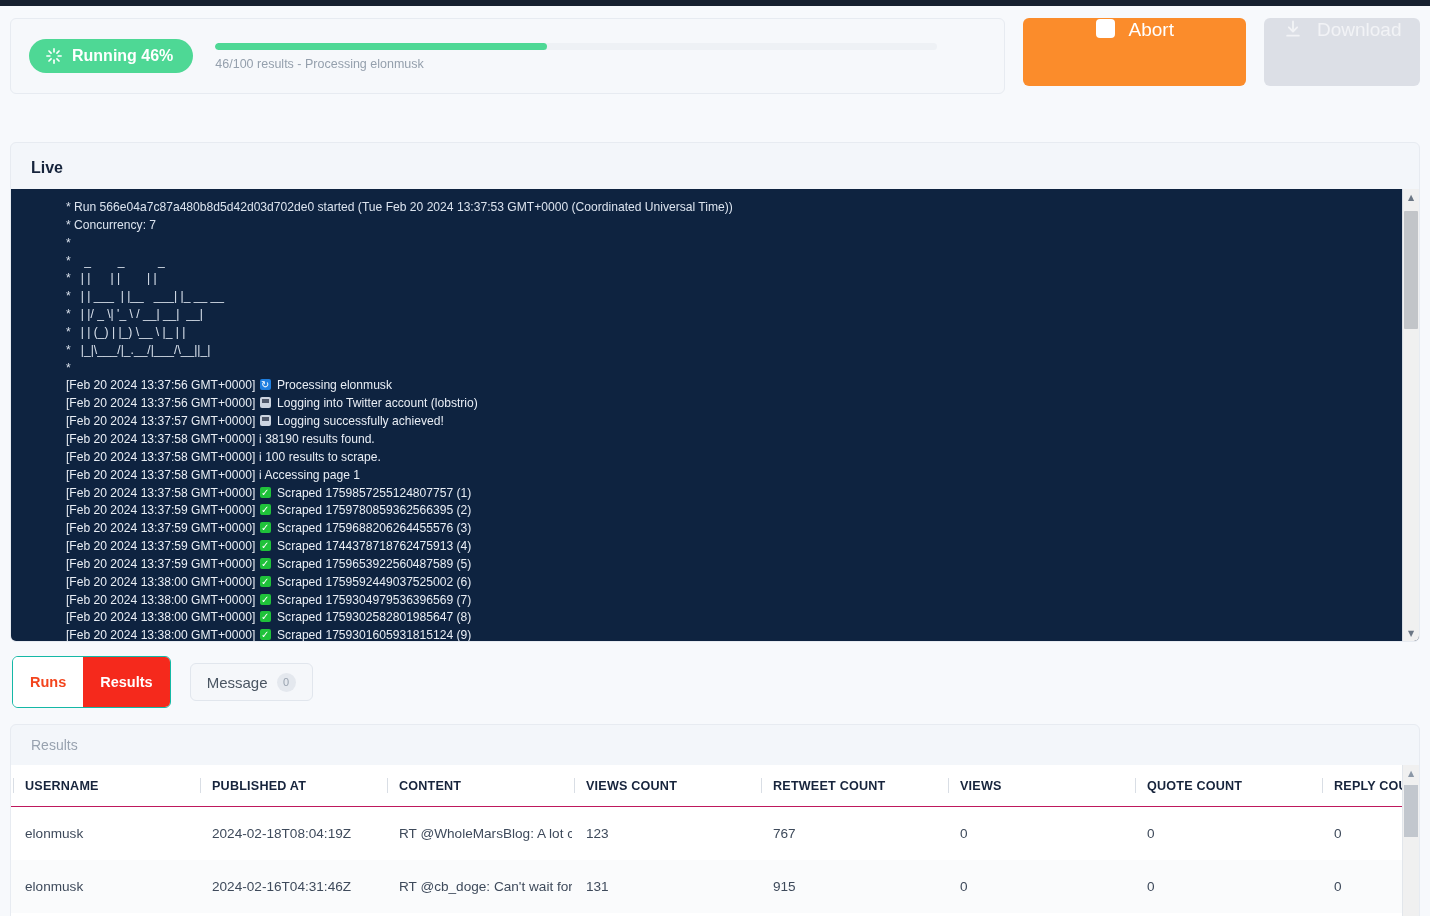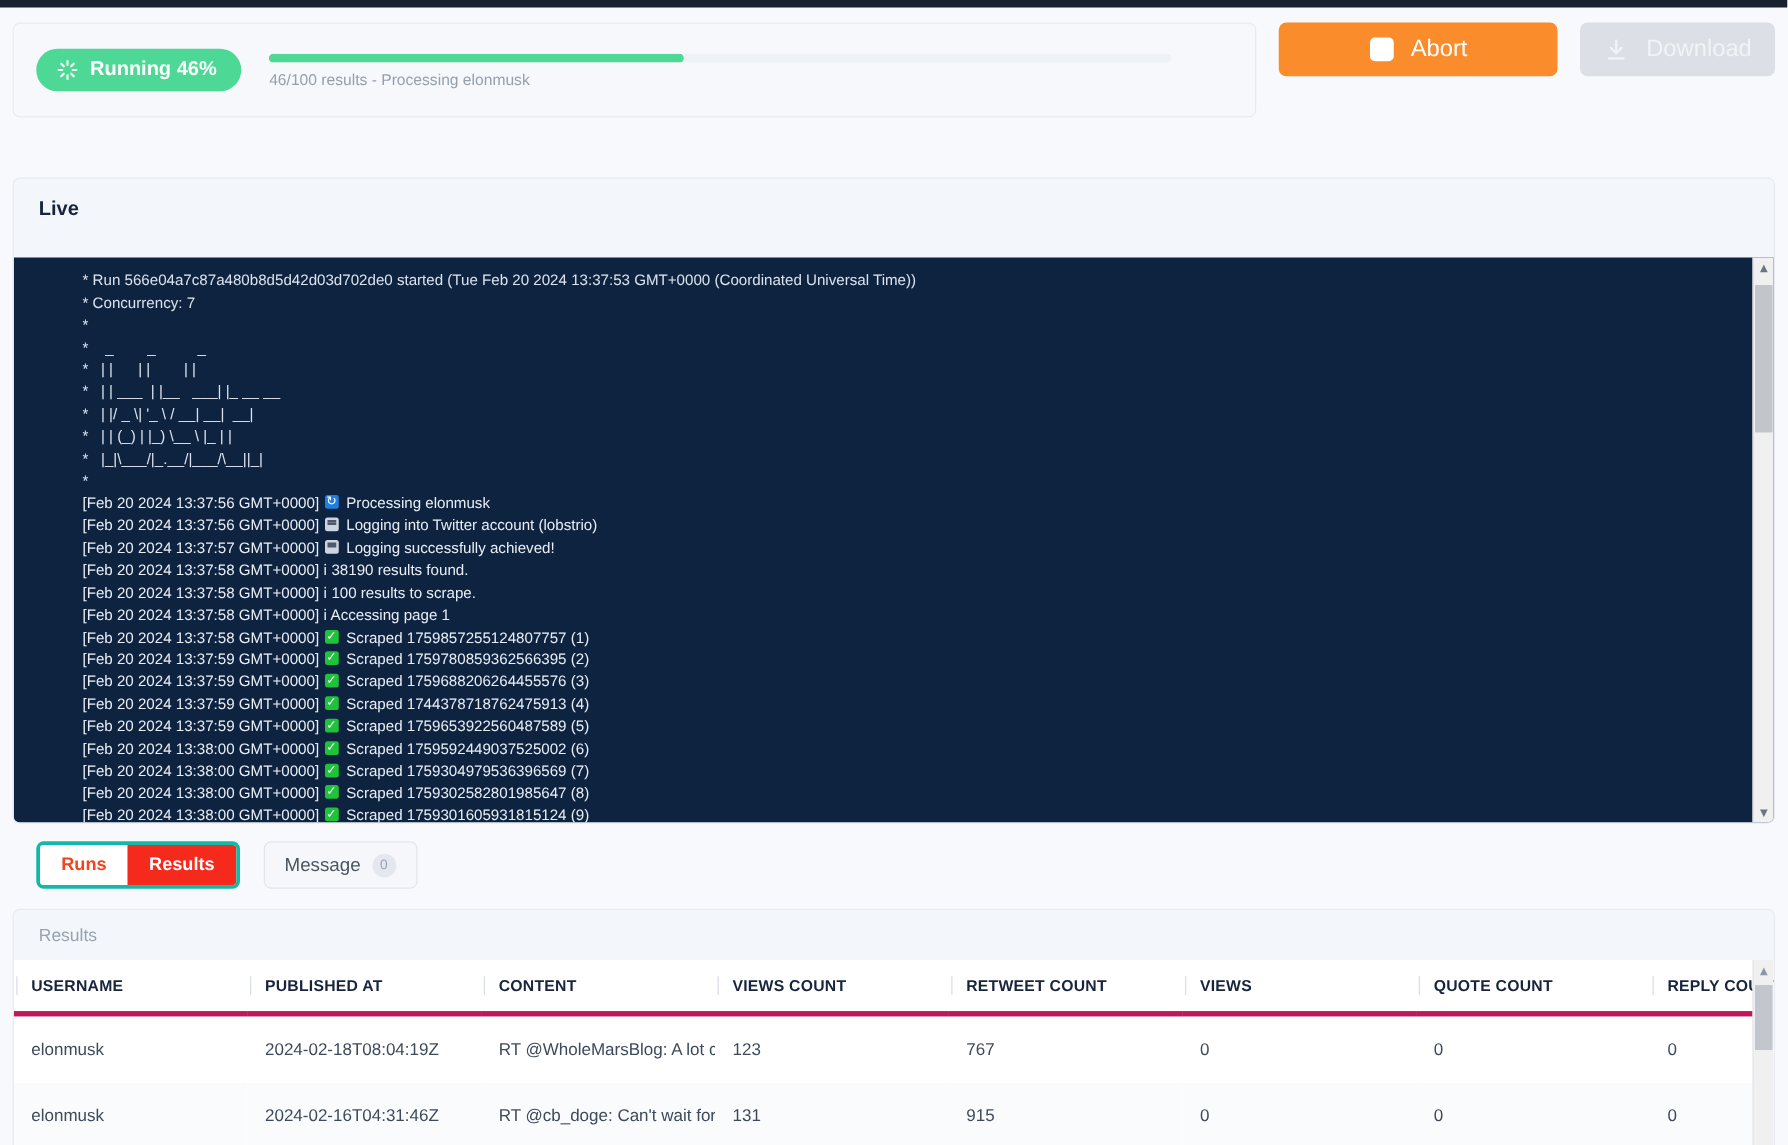--- a/index.html
+++ b/index.html
@@ -60,23 +60,23 @@
     border-radius: 4px;
   }
   .progress-label {
     margin-top: 7px;
     font-size: 12.5px;
     color: #95a0ad;
   }
   .btn {
     border: none;
     border-radius: 6px;
-    height: 43px;
-    display: flex;
-    align-items: center;
+    height: 68px;
+    display: flex;
+    align-items: flex-start;
     justify-content: center;
     gap: 14px;
     font-size: 19px;
     cursor: pointer;
     font-family: "Liberation Sans", sans-serif;
   }
   .btn-abort {
     background: #fb8c2b;
     color: #ffffff;
     width: 230px;
@@ -98,21 +98,21 @@
     margin: 48px 10px 0 10px;
     border: 1px solid #e7ebf1;
     border-radius: 6px;
     background: #f3f6fa;
     overflow: hidden;
   }
   .live-title {
     font-size: 16px;
     font-weight: bold;
     color: #16243c;
-    padding: 16px 20px 29px 20px;
+    padding: 16px 20px 12px 20px;
   }
   .console-wrap {
     position: relative;
     background: #0e2340;
     height: 452px;
     display: flex;
   }
   .console {
     flex: 1;
     padding: 10px 0 0 55px;
@@ -183,25 +183,24 @@
   }
   
   .tab-row {
     display: flex;
     align-items: center;
     gap: 19px;
     padding: 14px 12px 0 12px;
   }
   .tab-group {
     display: flex;
-    border: 3px solid #14b8a6;
-    border-radius: 6px;
-    overflow: hidden;
-    height: 38px;
-    margin-left: 17px;
+    border: 1px solid #14b8a6;
+    border-radius: 6px;
+    overflow: hidden;
+    height: 52px;
   }
   .tab {
     display: flex; align-items: center;
     padding: 0 17px;
     font-size: 14.5px;
     font-weight: bold;
     cursor: pointer;
   }
   .tab.inactive { background: #ffffff; color: #f3441d; }
   .tab.active { background: #f5291c; color: #ffffff; }
@@ -250,21 +249,21 @@
     width: 1402px;
     table-layout: fixed;
   }
   table.results th {
     text-align: left;
     font-size: 12.6px;
     font-weight: bold;
     letter-spacing: .2px;
     color: #17243c;
     padding: 14px 0 13px 14px;
-    border-bottom: 4px solid #be185d;
+    border-bottom: 1px solid #be185d;
     background: #ffffff;
     position: relative;
     white-space: nowrap;
   }
   table.results th::before {
     content: "";
     position: absolute;
     left: 2px; top: 13px;
     width: 1px; height: 15px;
     background: #d9dee5;

